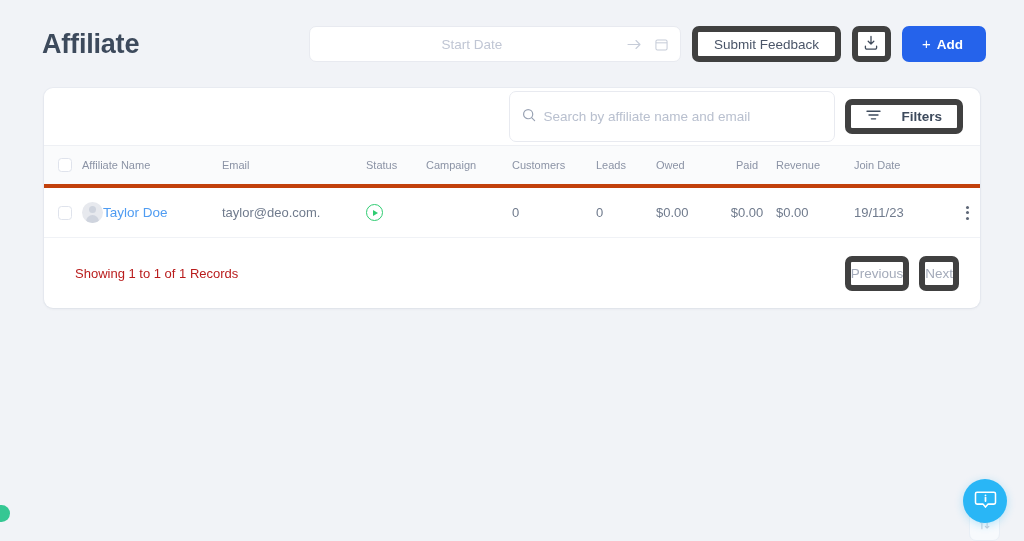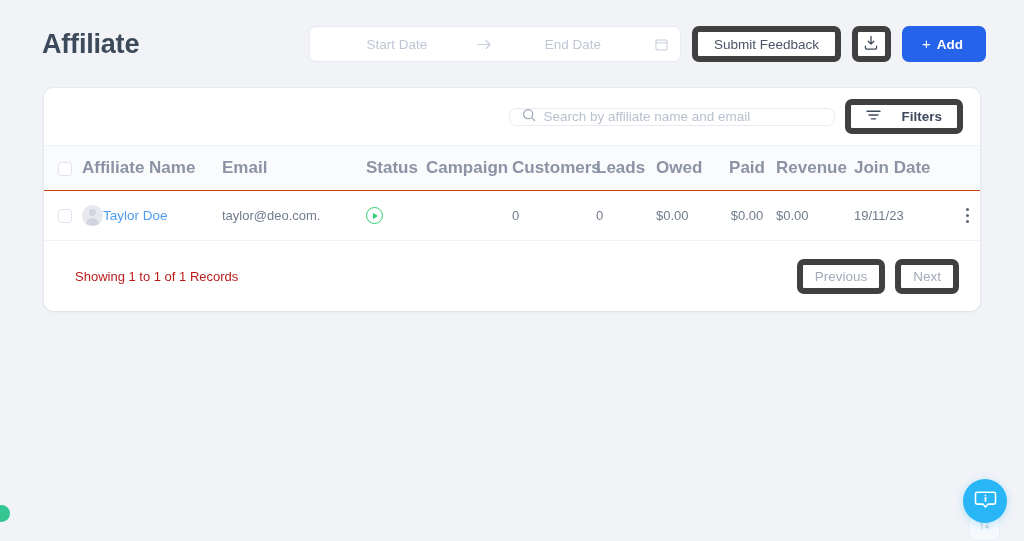--- a/index.html
+++ b/index.html
@@ -122,21 +122,21 @@
     height: 57px;
     display: flex;
     align-items: center;
     justify-content: flex-end;
     padding: 0 17px;
     gap: 10px;
   }
 
   .search-box {
     width: 326px;
-    height: 18px;
+    height: 51px;
     border: 1px solid #e8eaf0;
     border-radius: 7px;
     display: flex;
     align-items: center;
     padding: 0 12px;
     gap: 7px;
     background: #fff;
   }
   .search-box .search-input {
     border: none;
@@ -160,28 +160,28 @@
   
   table {
     width: 100%;
     border-collapse: collapse;
     table-layout: fixed;
   }
 
   thead tr { background: #fafbfc; }
 
   thead th {
-    font-size: 17px;
-    font-weight: 700;
+    font-size: 11px;
+    font-weight: 400;
     color: #8b93a5;
     text-align: left;
     padding: 12px 0;
     height: 34px;
     border-top: 1px solid #eef0f4;
-    border-bottom: 1px solid #c2410c;
+    border-bottom: 4px solid #c2410c;
     white-space: nowrap;
   }
 
   tbody td {
     font-size: 13px;
     color: #707b8d;
     padding: 14px 0;
     height: 46px;
     border-bottom: 1px solid #f0f2f6;
     white-space: nowrap;
@@ -284,21 +284,21 @@
     align-items: center;
     justify-content: space-between;
     padding: 0 21px 0 31px;
   }
   .records-text {
     font-size: 13px;
     color: #b91c1c;
   }
   .pager { display: flex; gap: 10px; }
   .pager .btn {
-    padding: 0 12px;
+    padding: 0 0;
     height: 35px;
     color: #a4abba;
     font-size: 13.5px;
   }
 
   
   .chat-fab {
     position: absolute;
     right: 17px;
     bottom: 18px;
@@ -350,21 +350,20 @@
 
   <div class="header-tools">
 
     <div class="date-range">
       <div class="date-cell">Start Date</div>
       <div class="range-arrow">
         <svg width="15" height="11" viewBox="0 0 15 11" fill="none">
           <path d="M1 5.5h12M9 1.5l4 4-4 4" stroke="currentColor" stroke-width="1.1" stroke-linecap="round" stroke-linejoin="round"></path>
         </svg>
       </div>
-      <div class="date-cell">End Date</div>
       <div class="cal-icon">
         <svg width="13" height="13" viewBox="0 0 14 14" fill="none">
           <rect x="1" y="2.2" width="12" height="10.6" rx="1.6" stroke="currentColor" stroke-width="1.1"></rect>
           <path d="M1 5.2h12" stroke="currentColor" stroke-width="1.1"></path>
         </svg>
       </div>
     </div>
 
     <button class="btn btn-feedback">Submit Feedback</button>
 

